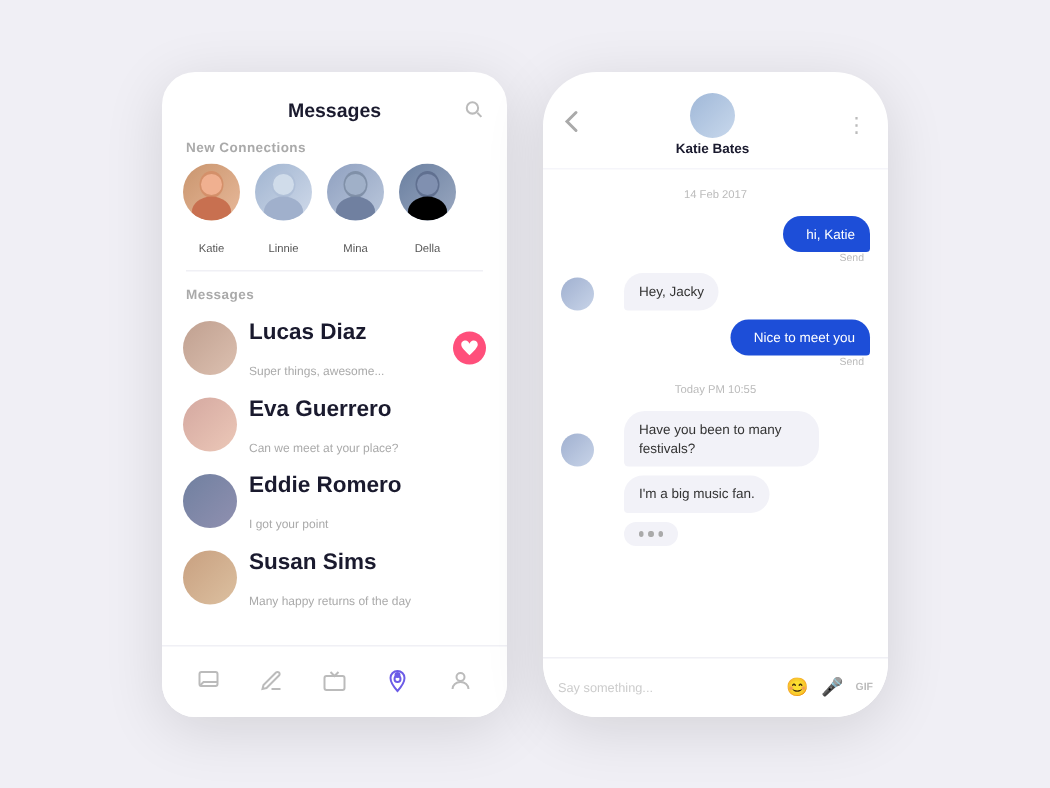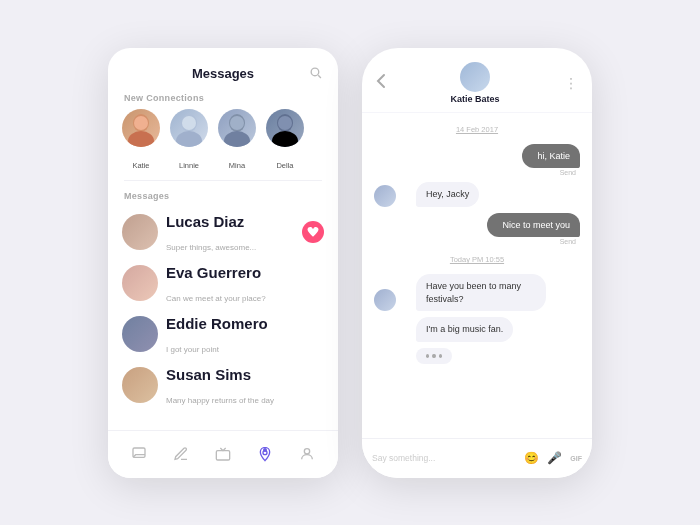--- a/index.html
+++ b/index.html
@@ -213,38 +213,37 @@
       height: calc(430px - 48px - 44px - 40px);
       display: flex;
       flex-direction: column;
       gap: 6px;
     }
     .date-label {
       text-align: center;
       font-size: 7.5px;
       color: #bbb;
       margin: 4px 0;
-      text-decoration: underline;
     }
     .bubble-row {
       display: flex;
       align-items: flex-end;
       gap: 6px;
     }
     .bubble-row.right { justify-content: flex-end; }
     .bubble-row.left { justify-content: flex-start; gap: 20px; }
     .bubble {
       padding: 6px 10px;
       border-radius: 14px;
       font-size: 9px;
       line-height: 1.4;
       max-width: 130px;
     }
     .bubble.outgoing {
-      background: #737373;
+      background: #1d4ed8;
       color: #fff;
       border-bottom-right-radius: 3px;
       padding-left: 15px;
     }
     .bubble.incoming {
       background: #f2f2f8;
       color: #333;
       border-bottom-left-radius: 3px;
     }
     .send-label {

